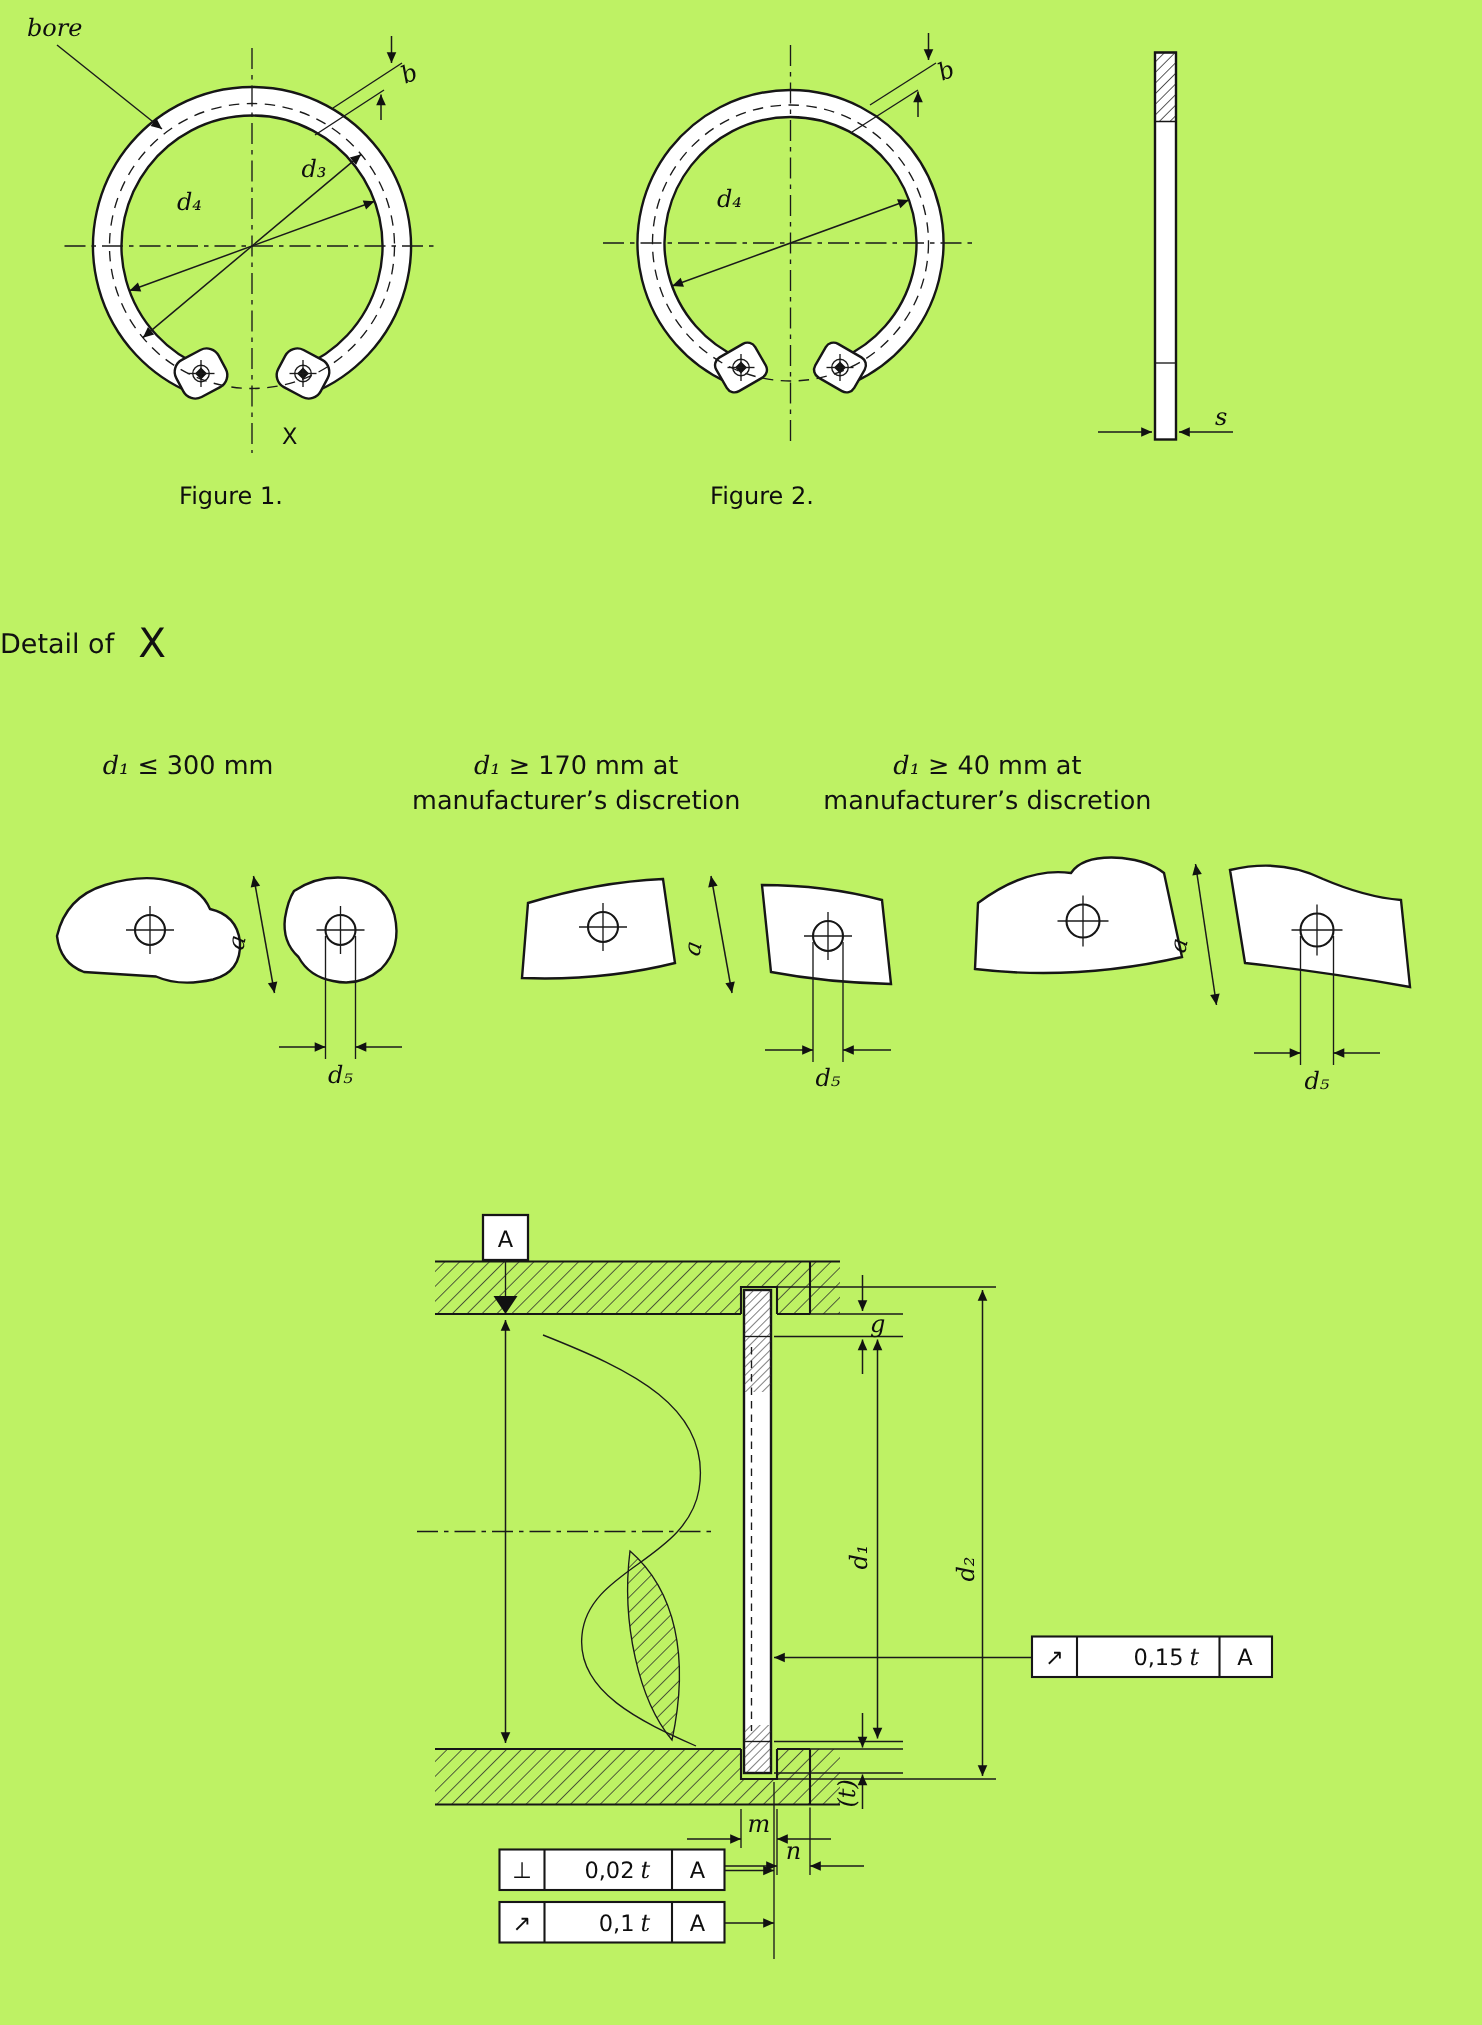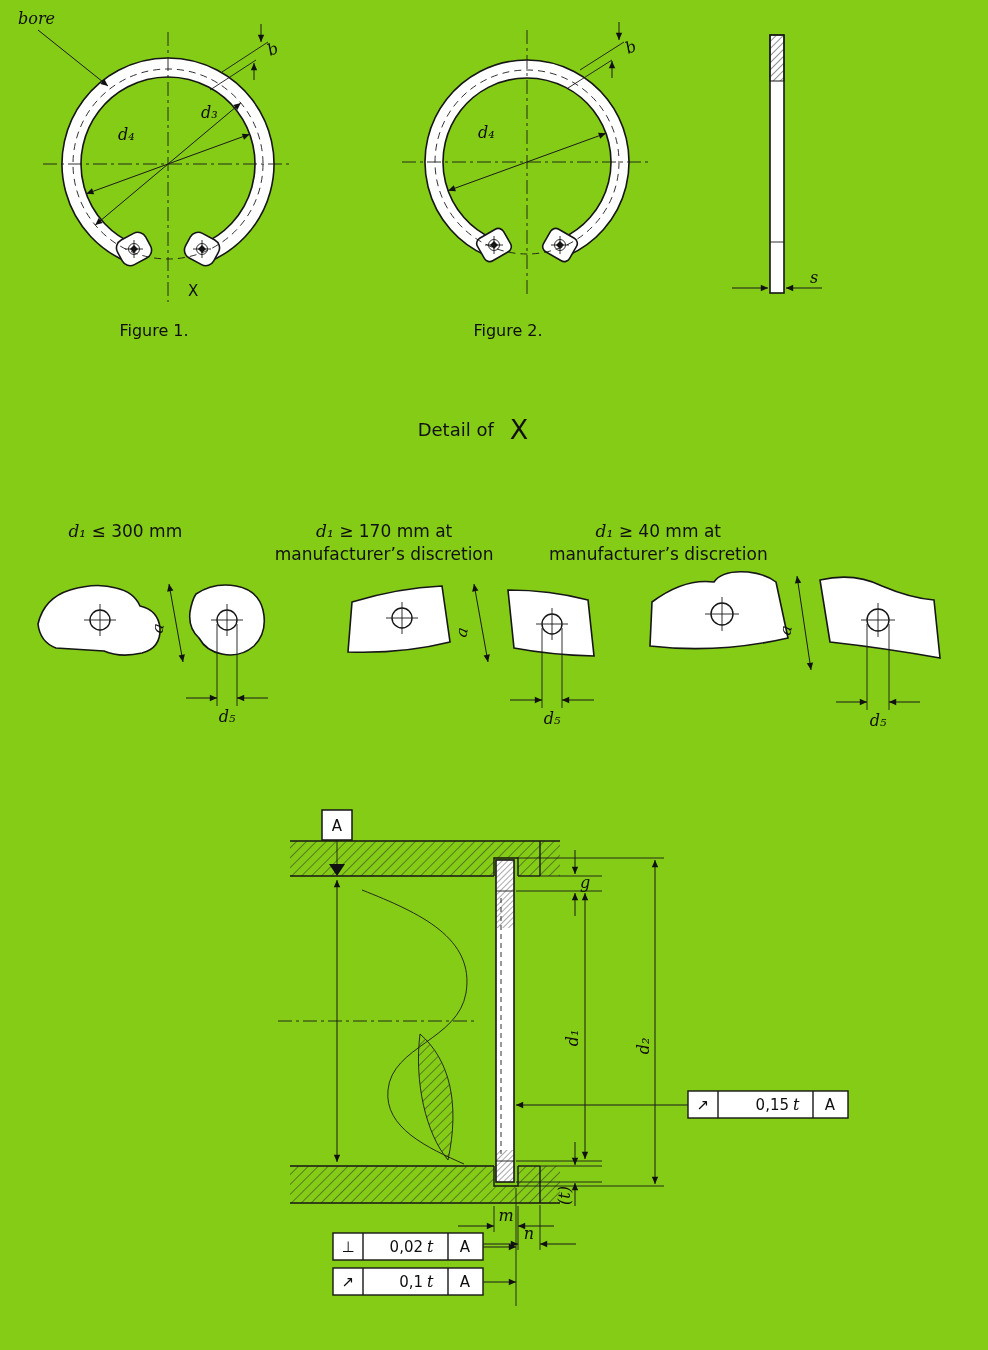--- a/index.html
+++ b/index.html
@@ -1,38 +1,38 @@
 <!DOCTYPE html>
 <html><head>
 <meta charset="utf-8">
 <style>
   html,body{margin:0;padding:0;background:#e8e8e8;}
-  .page{position:relative;width:988px;height:1350px;background:#84cc16;overflow:hidden;
+  .page{position:relative;width:988px;height:1350px;background:#bef264;overflow:hidden;
         font-family:"DejaVu Sans","Liberation Sans",sans-serif;color:#111;}
   svg{position:absolute;overflow:visible;}
 
   
   .o   {fill:#ffffff;stroke:#161616;stroke-width:1.6;}
   .ln  {fill:none;stroke:#161616;stroke-width:1.4;}
   .thin{fill:none;stroke:#1a1a1a;stroke-width:0.9;}
   .dim {fill:none;stroke:#1a1a1a;stroke-width:1;}
   .cl  {fill:none;stroke:#1a1a1a;stroke-width:0.9;stroke-dasharray:14 4 3 4;}
   .dsh {stroke-dasharray:7 5;}
   .hid {stroke-dasharray:5 4;}
 
   
   .mt{font-family:"DejaVu Serif","DejaVu Sans",serif;font-style:italic;font-size:16px;fill:#0e0e0e;}
   .st{font-family:"DejaVu Sans","Liberation Sans",sans-serif;font-size:15px;fill:#0e0e0e;}
   .cap{font-family:"DejaVu Sans","Liberation Sans",sans-serif;font-size:16px;fill:#0e0e0e;}
 
-  .detail-title{position:absolute;top:414px;left:0;width:946px;text-align:center;}
+  .detail-title{position:absolute;top:414px;left:0;width:946px;text-align:left;}
   .detail-title .dt-label{font-size:18px;vertical-align:middle;}
   .detail-title .dt-x{font-size:27px;margin-left:16px;vertical-align:middle;}
 
-  .detail-heads{position:absolute;top:520px;left:0;width:799px;display:flex;}
+  .detail-heads{position:absolute;top:500px;left:0;width:799px;display:flex;}
   .dh{text-align:center;line-height:23px;font-size:17px;}
   .dh .mvar{font-family:"DejaVu Serif","DejaVu Sans",serif;font-style:italic;}
   .dh1{width:310px;} .dh2{width:330px;text-align:center;} .dh3{width:348px;}
 </style>
 </head>
 <body>
 
 <div class="page">
 
   <svg style="left:8px;top:2px;" width="330" height="350" viewBox="0 0 330 350">

